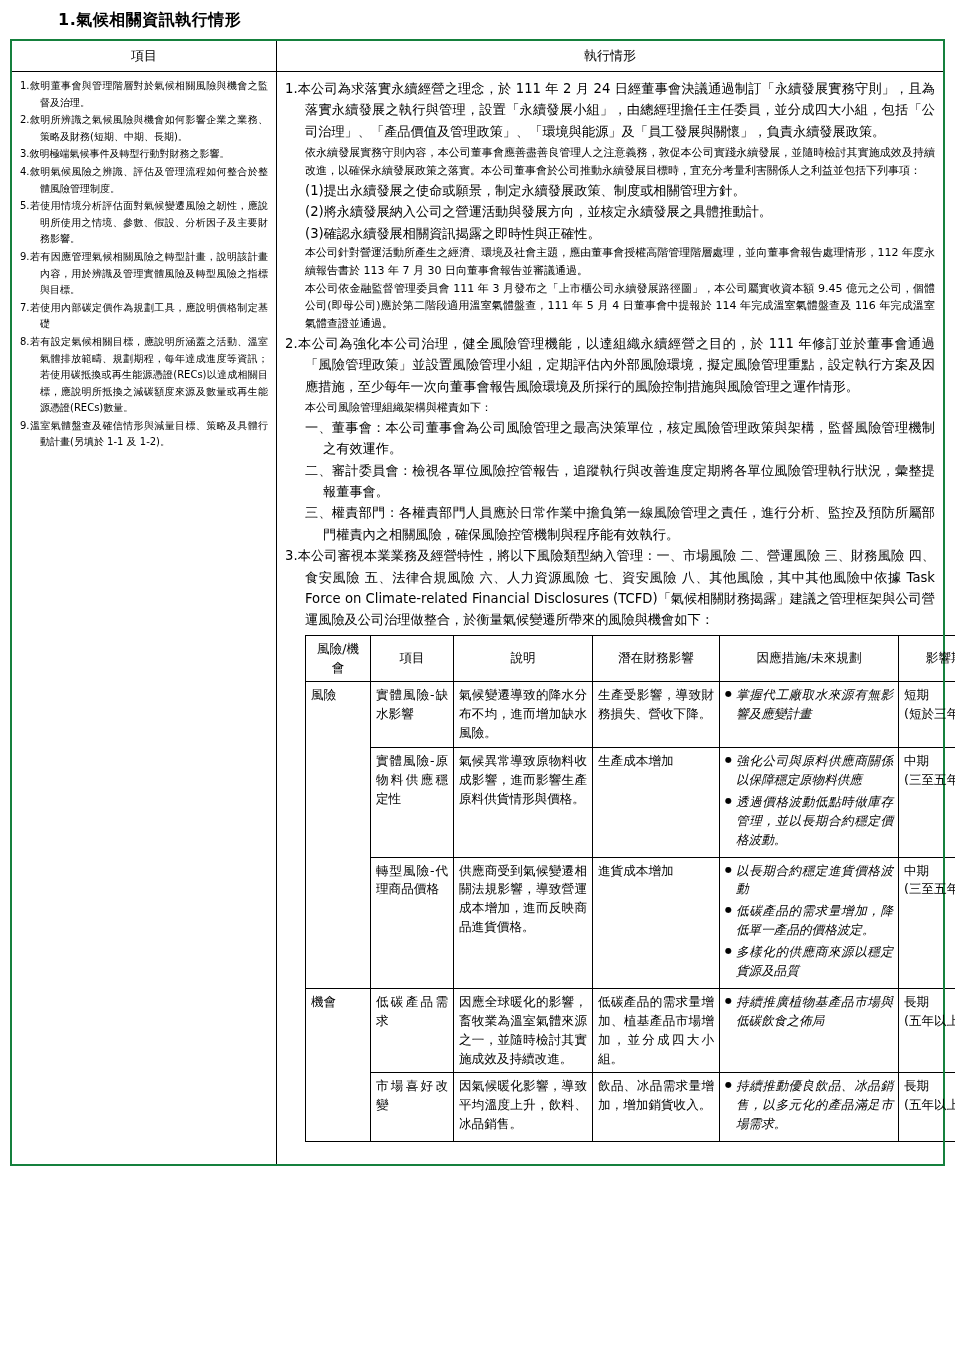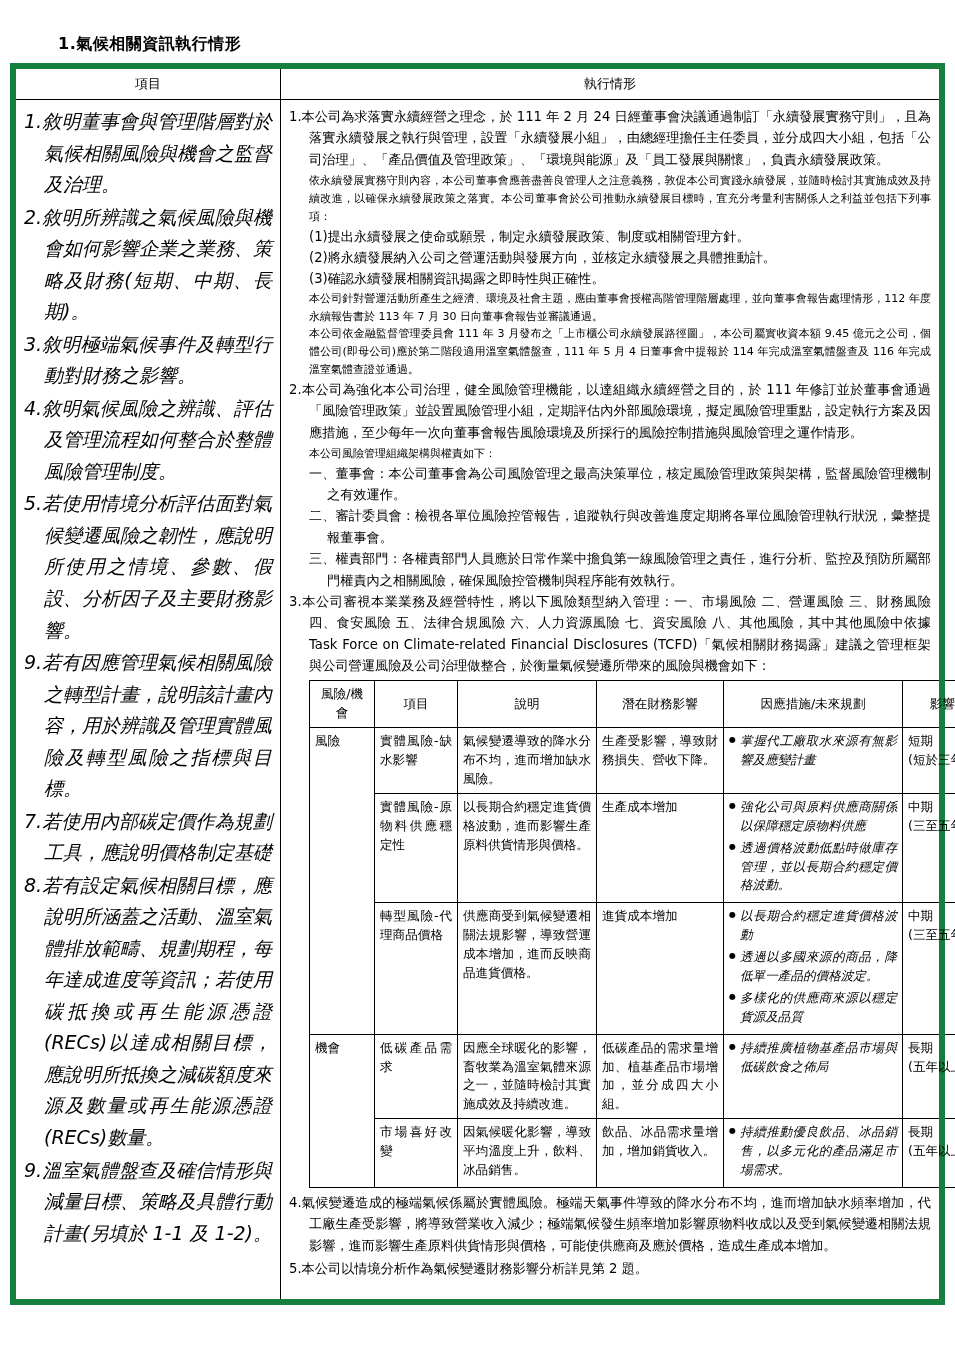--- a/index.html
+++ b/index.html
@@ -2,45 +2,45 @@
 <html><head>
 <meta charset="utf-8">
 <style>
   html,body{margin:0;padding:0;background:#ffffff;}
   body{
     width:955px;
     font-family:"DejaVu Sans","Liberation Sans",sans-serif;
     color:#000;
     -webkit-font-smoothing:antialiased;
   }
-  .page{width:955px;box-sizing:border-box;padding:6px 10px 4px 10px;margin-top:24px;}
+  .page{width:955px;box-sizing:border-box;padding:6px 10px 4px 10px;}
   .doc-title{
     font-size:16px;
     font-weight:bold;
     margin:4px 0 8px 48px;
     letter-spacing:0.5px;
   }
   table{border-collapse:collapse;width:100%;table-layout:fixed;}
-  .main-table{border:6px solid #15803d;}
+  .main-table{border:2px solid #15803d;}
   .main-table > tbody > tr > td,
   .main-table > thead > tr > th{border:1px solid #000;}
   th{font-weight:normal;text-align:center;font-size:13px;padding:3px 2px;}
   .col-item{width:248px;vertical-align:top;padding:6px 8px 6px 8px;}
   .col-impl{vertical-align:top;padding:6px 8px 18px 8px;}
   .ol{list-style:none;margin:0;padding:0;}
   .ol li{
     font-size:13.2px;
     line-height:1.62;
     text-align:justify;
     text-justify:inter-ideograph;
     margin-bottom:1px;
     padding-left:20px;
     text-indent:-20px;
   }
-  .col-item .ol li{font-size:19px;line-height:1.66;font-style:italic;}
+  .col-item .ol li{font-size:10px;line-height:1.66;}
   .col-impl .ol li{margin-bottom:2px;}
   .sub{
     font-size:13.2px;
     line-height:1.62;
     text-align:justify;
     text-justify:inter-ideograph;
     padding-left:20px;
     margin:0;
   }
   .sub.indent2{padding-left:38px;text-indent:-18px;}
@@ -167,41 +167,41 @@
                       <li>掌握代工廠取水來源有無影響及應變計畫</li>
                     </ul>
                   </td>
                   <td>
                     <span class="term-line">短期</span>
                     <span class="term-line">(短於三年)</span>
                   </td>
                 </tr>
                 <tr>
                   <td>實體風險-原物料供應穩定性</td>
-                  <td>以長期合約穩定進貨價格波動，進而影響生產原料供貨情形與價格。</td>
+                  <td>氣候異常導致原物料收成影響，進而影響生產原料供貨情形與價格。</td>
                   <td>生產成本增加</td>
                   <td>
                     <ul class="bullets">
                       <li>強化公司與原料供應商關係以保障穩定原物料供應</li>
                       <li>透過價格波動低點時做庫存管理，並以長期合約穩定價格波動。</li>
                     </ul>
                   </td>
                   <td>
                     <span class="term-line">中期</span>
                     <span class="term-line">(三至五年)</span>
                   </td>
                 </tr>
                 <tr>
                   <td>轉型風險-代理商品價格</td>
                   <td>供應商受到氣候變遷相關法規影響，導致營運成本增加，進而反映商品進貨價格。</td>
                   <td>進貨成本增加</td>
                   <td>
                     <ul class="bullets">
                       <li>以長期合約穩定進貨價格波動</li>
-                      <li>透過以多國來源的商品，降低單一產品的價格波定。</li>
+                      <li>低碳產品的需求量增加，降低單一產品的價格波定。</li>
                       <li>多樣化的供應商來源以穩定貨源及品質</li>
                     </ul>
                   </td>
                   <td>
                     <span class="term-line">中期</span>
                     <span class="term-line">(三至五年)</span>
                   </td>
                 </tr>
 
                 <tr>
@@ -230,22 +230,18 @@
                   </td>
                   <td>
                     <span class="term-line">長期</span>
                     <span class="term-line">(五年以上)</span>
                   </td>
                 </tr>
               </tbody>
             </table>
           </div>
 
-          <ul class="ol tail-list">
-            <li>4.氣候變遷造成的極端氣候係屬於實體風險。極端天氣事件導致的降水分布不均，進而增加缺水頻率增加，代工廠生產受影響，將導致營業收入減少；極端氣候發生頻率增加影響原物料收成以及受到氣候變遷相關法規影響，進而影響生產原料供貨情形與價格，可能使供應商及應於價格，造成生產成本增加。</li>
-            <li>5.本公司以情境分析作為氣候變遷財務影響分析詳見第 2 題。</li>
-          </ul>
 
         </td>
       </tr>
     </tbody>
   </table>
 </div>
 
 </body></html>

